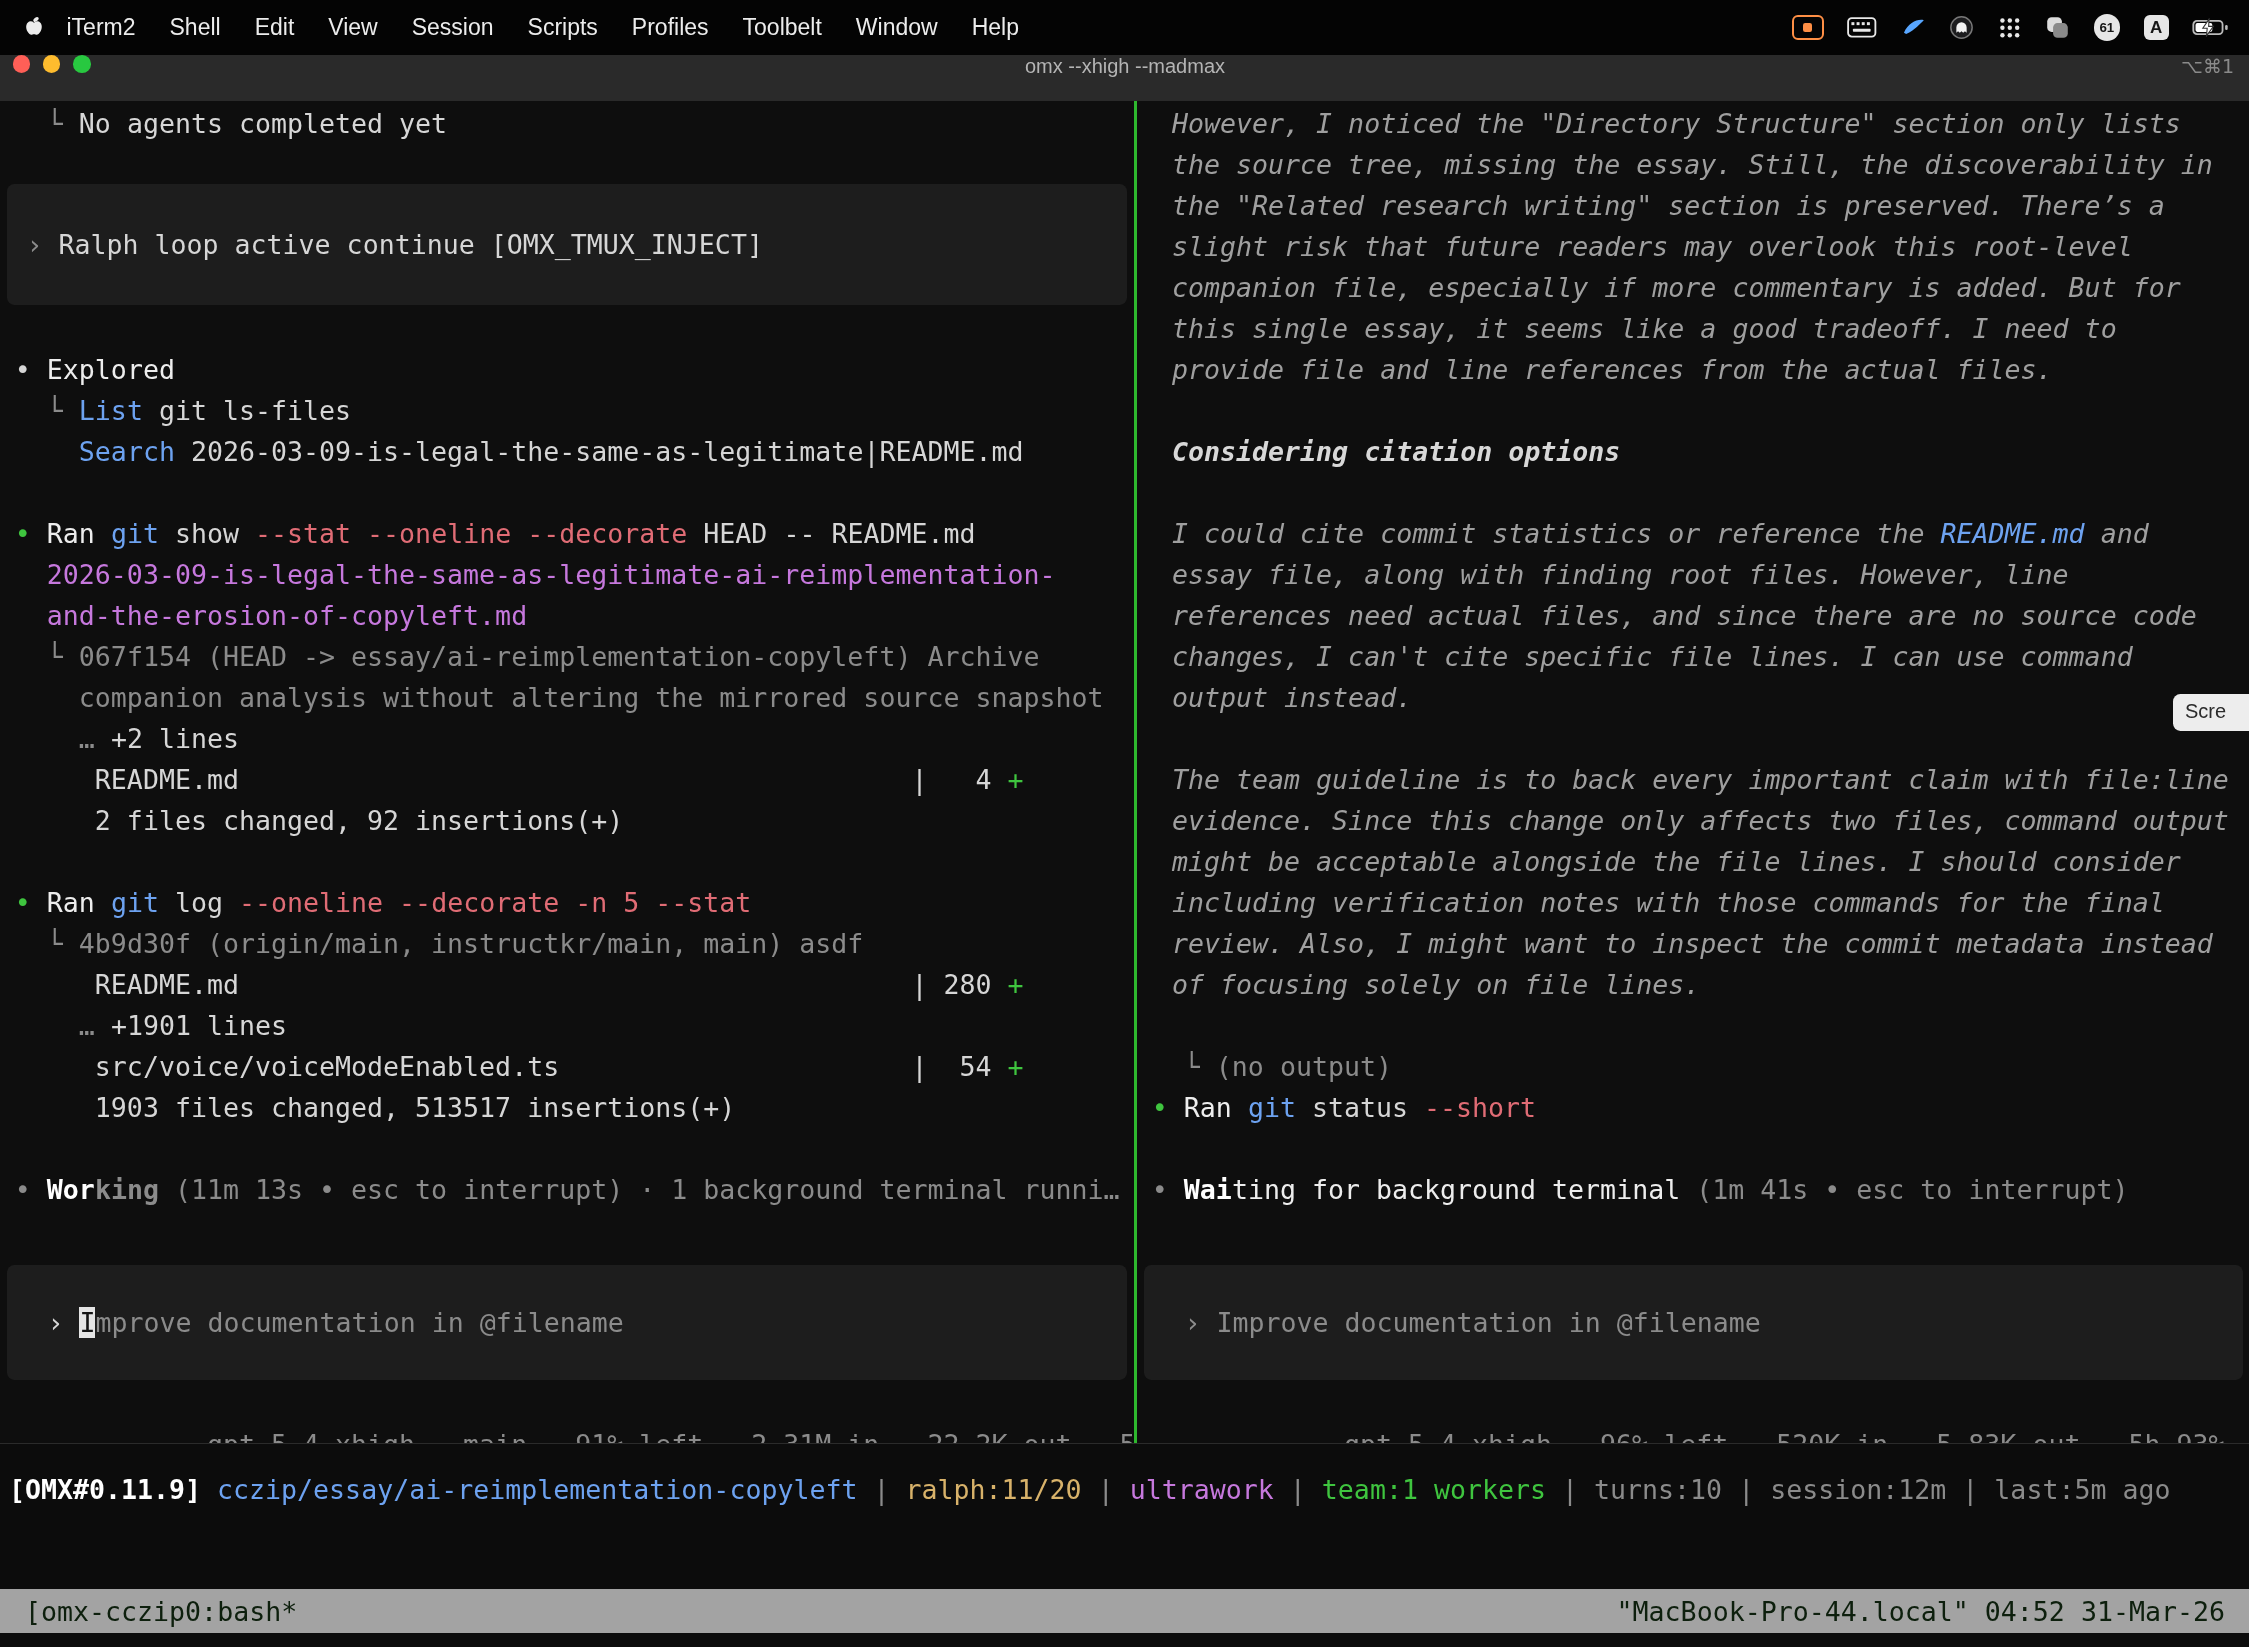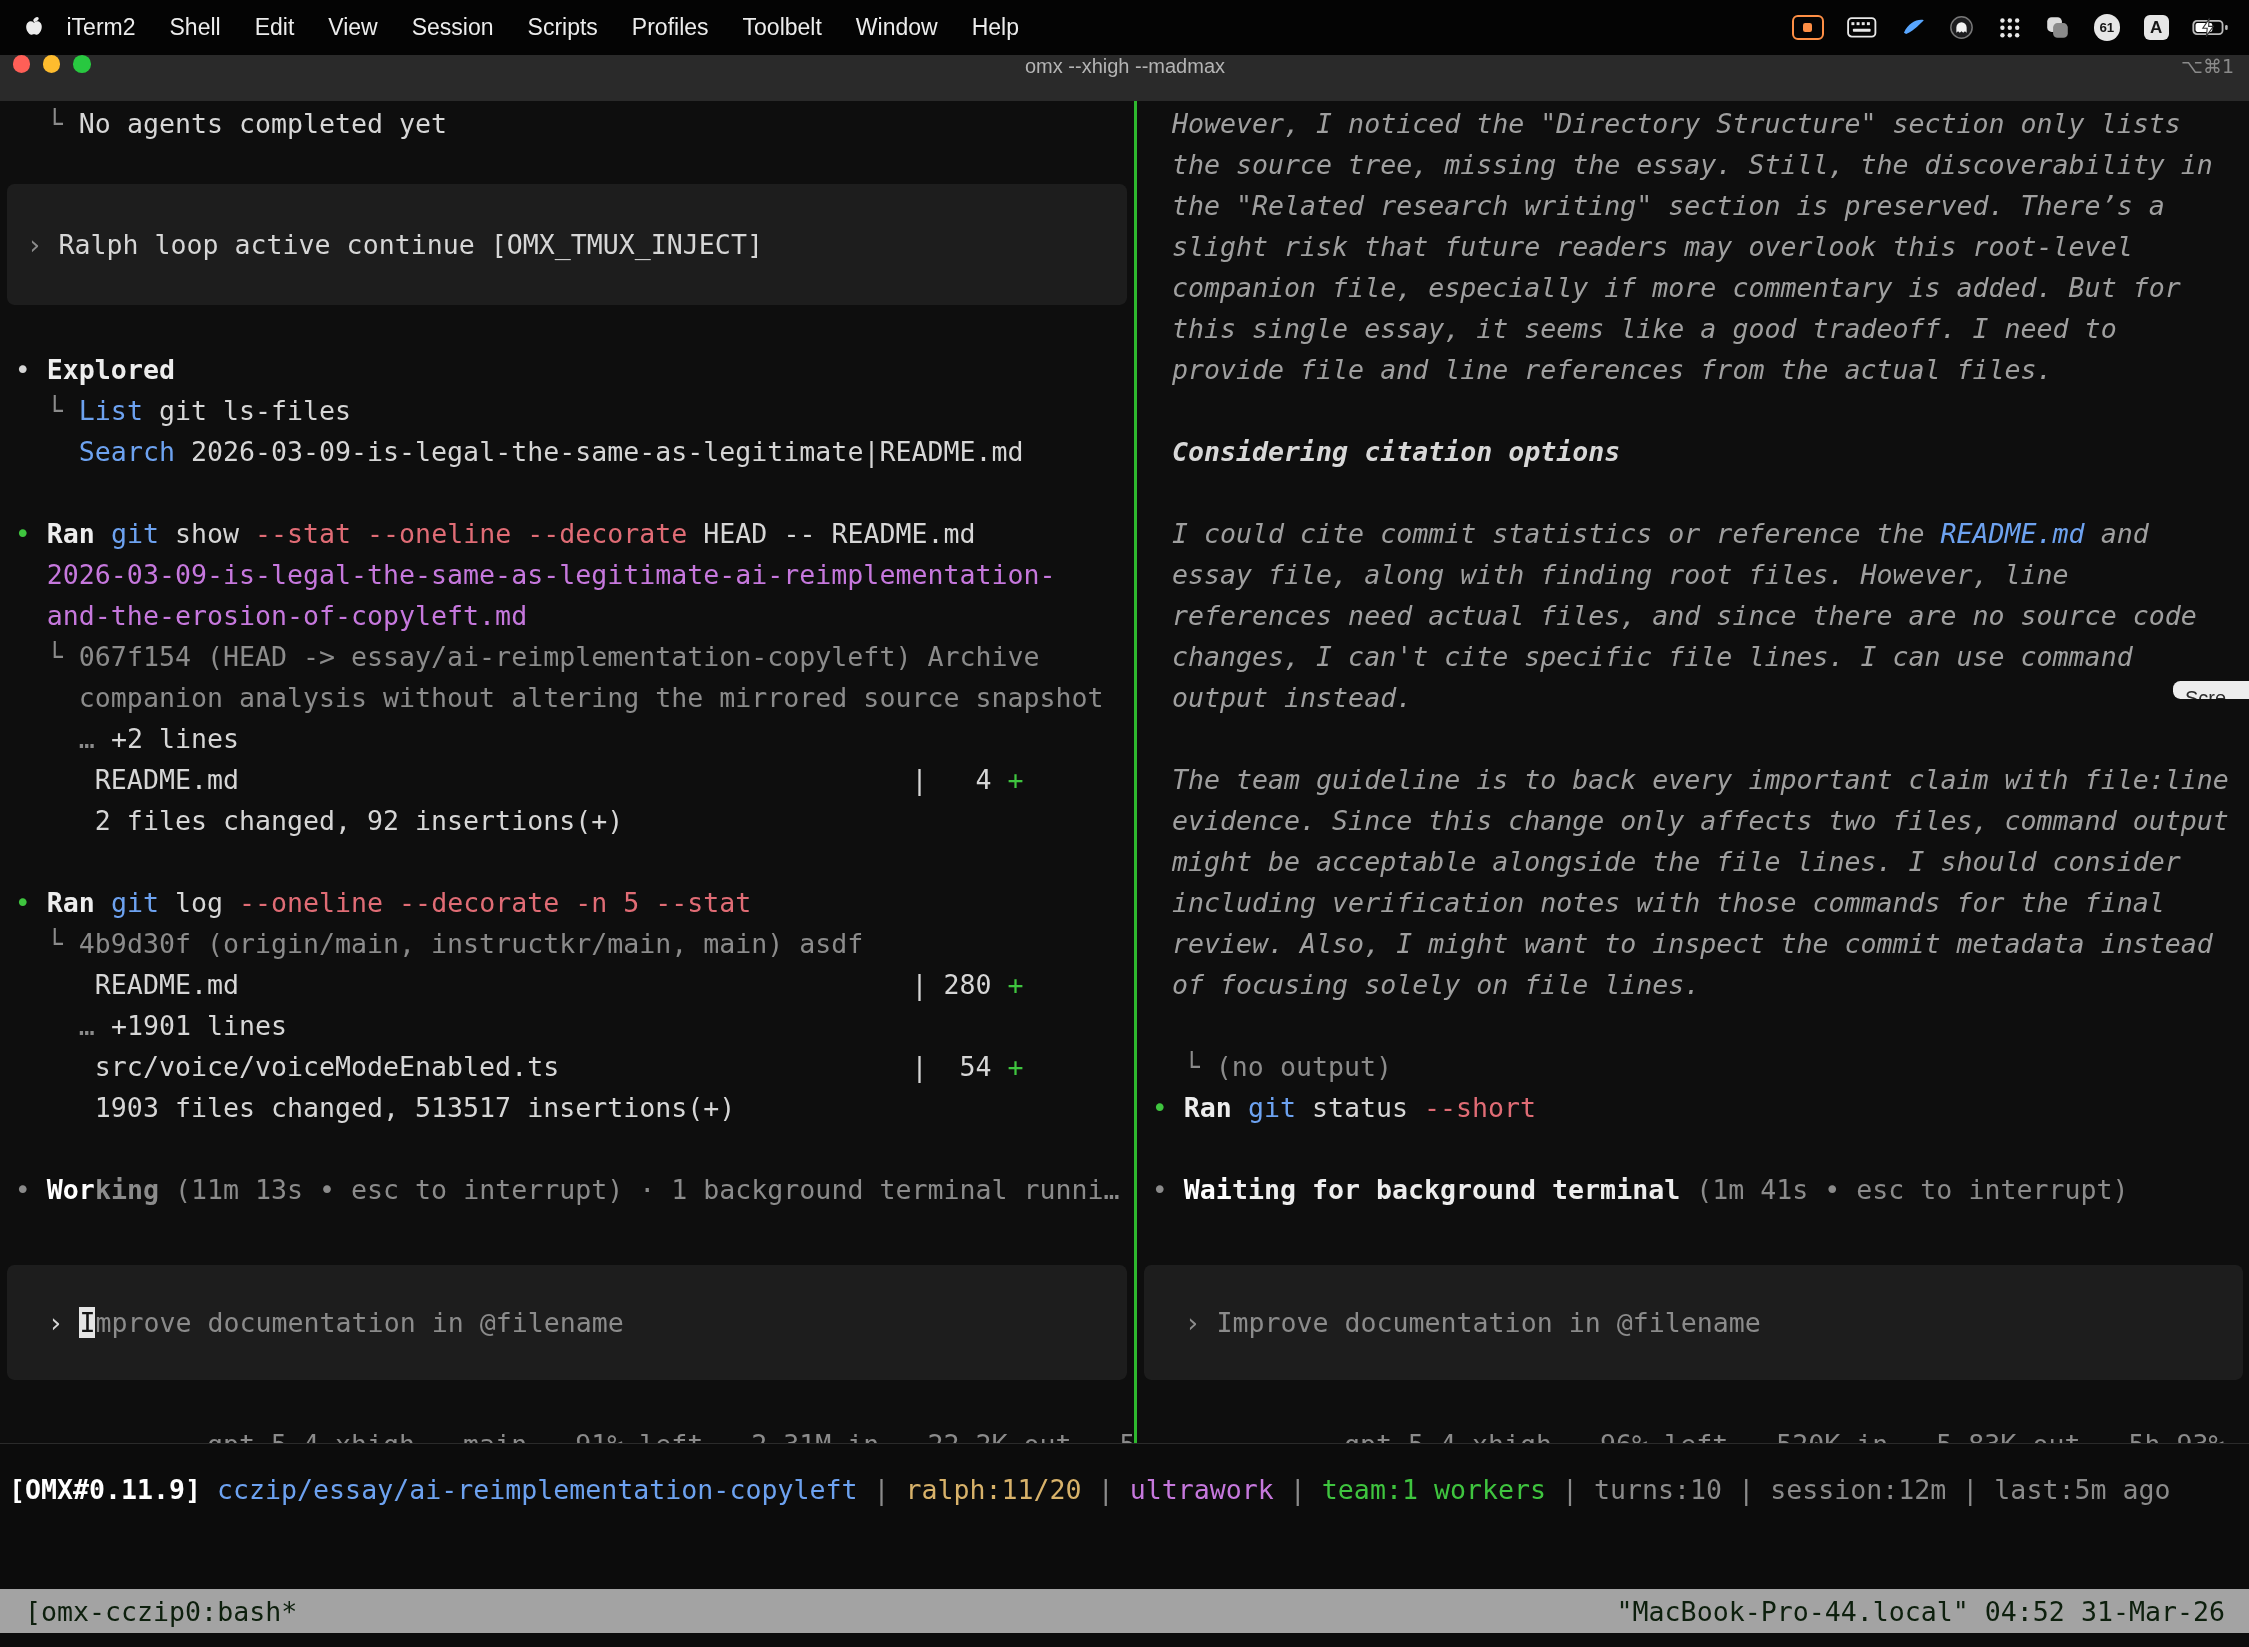--- a/index.html
+++ b/index.html
@@ -34,37 +34,37 @@
   .vdivider{width:3px;background:#2eb82e;flex:0 0 auto}
   .pane-body{padding-top:2.2px}
   .tline{height:41px;line-height:41px;font-size:26.6px;white-space:pre}
   .pane .tline{padding-left:14.8px}
   .gap{height:41px}
   .para{line-height:41px;font-size:26.6px;margin-left:35px;width:1061px}
 
   
   .sg.fg{color:#d6d6d6}
   .sg.wh{color:#ffffff;font-weight:bold}
-  .sg.bfg{color:#ededed;font-weight:bold}
+  .sg.bfg{color:#ededed;font-weight:normal}
   .sg.dim{color:#8b8b8b}
   .sg.bdim{color:#8b8b8b;font-weight:bold}
   .sg.blue{color:#6da2f0}
   .sg.red{color:#e06c75}
   .sg.mag{color:#c678dd}
   .sg.grn{color:#3fc53f}
   .sg.yel{color:#d8b26a}
   .sg.it{color:#9f9f9f;font-style:italic}
   .sg.bit{color:#d8d8d8;font-style:italic;font-weight:bold}
   .sg.itblue{color:#6da2f0;font-style:italic}
 
   .inject-box{margin:40px 7.4px 44px 7.4px;height:121px;background:#1d1d1d;border-radius:7.4px;display:flex;align-items:center;padding-left:19px;font-size:26.6px;white-space:pre}
   .input-box{position:absolute;left:7.4px;right:7.4px;top:1164px;height:115px;background:#1d1d1d;border-radius:7.4px;display:flex;align-items:center;padding-left:40px;font-size:26.6px;white-space:pre}
   .cursor{background:#e4e4e4;color:#141414}
   .pane-status{position:absolute;left:0;right:0;top:1282px;height:41px;line-height:41px;font-size:26.6px;white-space:pre;padding-left:14.8px}
-  .edge-tooltip{position:absolute;top:580px;right:0;height:18px;width:65px;background:#ededed;color:#2b2b2b;border-radius:7.4px 0 0 7.4px;font:20px/34px "Liberation Sans",sans-serif;padding-left:11.8px;overflow:hidden}
+  .edge-tooltip{position:absolute;top:593px;right:0;height:37px;width:65px;background:#ededed;color:#2b2b2b;border-radius:7.4px 0 0 7.4px;font:20px/34px "Liberation Sans",sans-serif;padding-left:11.8px;overflow:hidden}
 
   
   .omx-status{position:absolute;top:1388px;left:0;width:100%;border-top:1.5px solid #2b2b2b;padding:25px 0 0 8.9px;background:#0c0c0c}
   .omx-line{height:41px;line-height:41px;font-size:26.6px;white-space:pre}
   .tmux-bar{position:absolute;left:0;right:0;bottom:14.8px;height:44px;background:#a3a3a3;color:#0d1f0d;display:flex;align-items:center;font-size:26.6px;padding:0 25px;white-space:pre}
   .tmux-right{margin-left:auto}
 </style>
 </head>
 <body>
 

